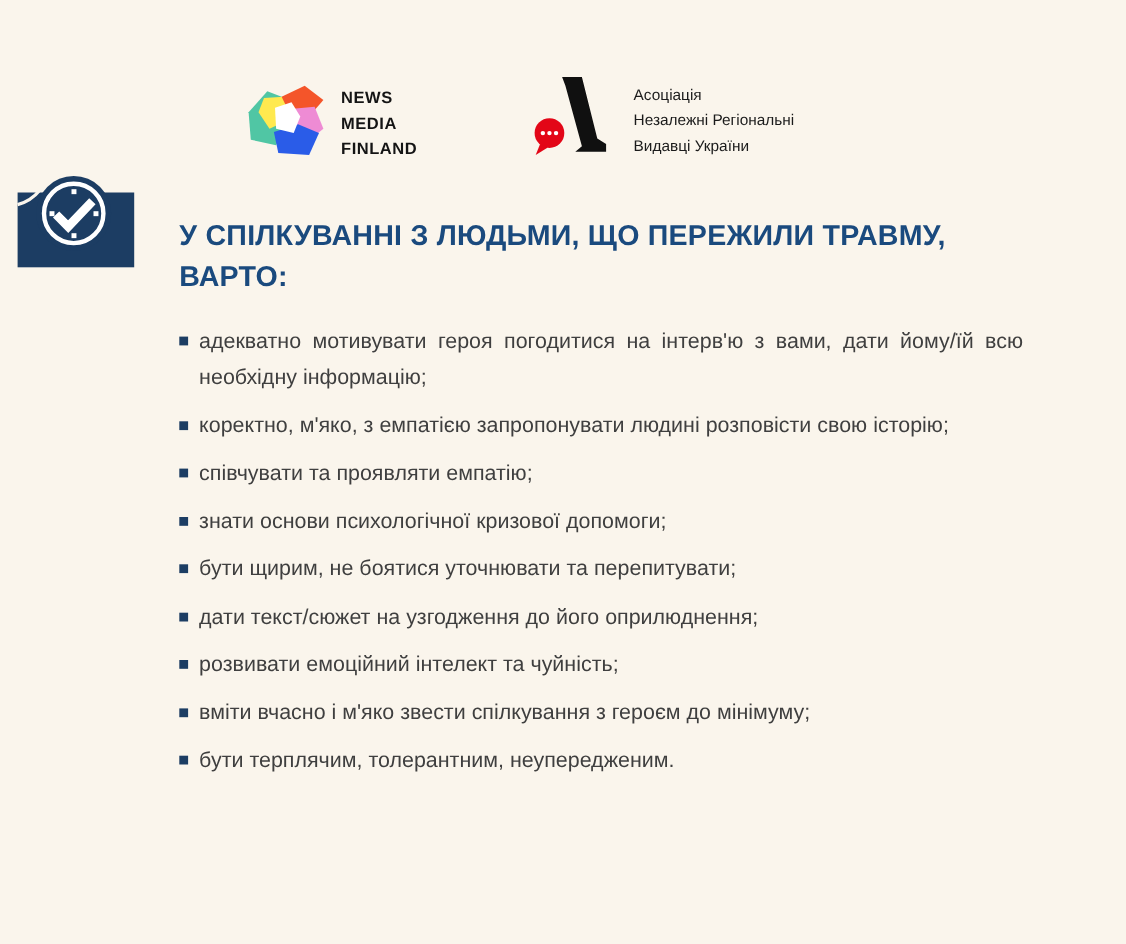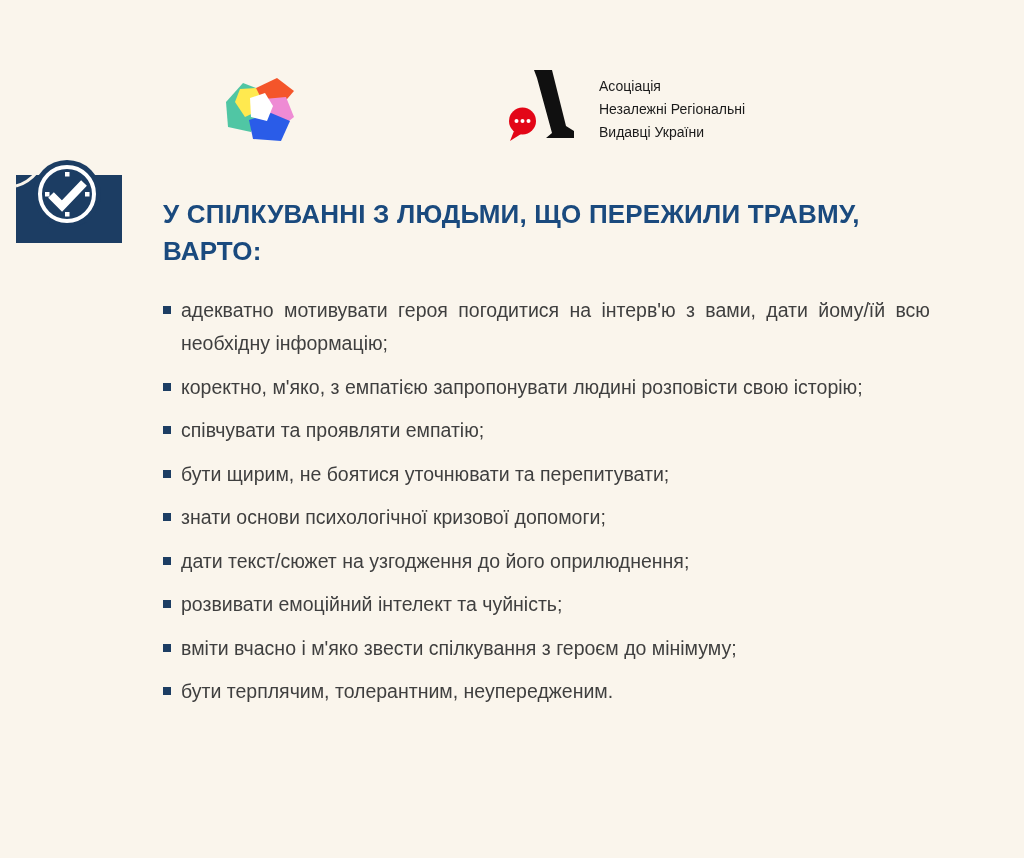--- a/index.html
+++ b/index.html
@@ -11,21 +11,21 @@
     background: #FAF5EC;
     font-family: "Liberation Sans", sans-serif;
     overflow: hidden;
   }
 
   
   .logo-nmf { position: absolute; left: 220px; top: 76px; display: flex; align-items: center; }
   .nmf-flower { width: 82px; height: 72px; }
   .nmf-text { margin-left: 8px; font-weight: bold; font-size: 15px; line-height: 23px; color: #141414; letter-spacing: 0.5px; }
 
-  .logo-airpu { position: absolute; left: 503px; top: 60px; display: flex; align-items: flex-end; }
+  .logo-airpu { position: absolute; left: 480px; top: 60px; display: flex; align-items: flex-end; }
   .airpu-mark { width: 84px; height: 84px; }
   .airpu-text { margin-left: 12px; margin-top: 14px; font-weight: 500; font-size: 14px; line-height: 23px; color: #1b1b1b; }
 
   
   .badge { position: absolute; left: 0; top: 155px; width: 140px; height: 100px; }
 
   
   .heading {
     position: absolute; left: 163px; top: 196px; width: 780px;
     color: #1A4A7E; font-weight: bold; font-size: 26px; line-height: 37px;
@@ -58,20 +58,25 @@
 
   <div class="logo-nmf">
     <svg class="nmf-flower" viewBox="0 0 82 72" aria-hidden="true">
       <polygon points="6,26 23,7 39,13 41,34 31,56 8,51" fill="#50C6A4"></polygon>
       <polygon points="20,13 38,12 42,33 25,41 15,26" fill="#FFE94F"></polygon>
       <polygon points="36,12 57,2 74,15 61,30 42,24" fill="#F4552A"></polygon>
       <polygon points="44,23 66,21 74,41 59,53 45,41" fill="#EE8BD4"></polygon>
       <polygon points="29,44 51,37 70,45 61,65 33,63" fill="#2A5CE8"></polygon>
       <polygon points="30,22 45,17 53,30 47,45 31,41" fill="#FFFFFF"></polygon>
     </svg>
+    <div class="nmf-text">
+      <div>NEWS</div>
+      <div>MEDIA</div>
+      <div>FINLAND</div>
+    </div>
   </div>
 
   <div class="logo-airpu">
     <svg class="airpu-mark" viewBox="0 0 84 84" aria-hidden="true">
       <path d="M31,10 L49,10 L63,66 L71,71 L71,78 L43,78 L49,73 L34,18 Z" fill="#101010"></path>
       <circle cx="19.5" cy="61" r="13.5" fill="#E30617"></circle>
       <path d="M11,71 L7,81 L18,74 Z" fill="#E30617"></path>
       <circle cx="13.5" cy="61" r="2" fill="#FFFFFF"></circle>
       <circle cx="19.5" cy="61" r="2" fill="#FFFFFF"></circle>
       <circle cx="25.5" cy="61" r="2" fill="#FFFFFF"></circle>
@@ -99,21 +104,21 @@
 
   <h1 class="heading">
     <div>У СПІЛКУВАННІ З ЛЮДЬМИ, ЩО ПЕРЕЖИЛИ ТРАВМУ,</div>
     <div>ВАРТО:</div>
   </h1>
 
   <ul class="bullets">
     <li>адекватно мотивувати героя погодитися на інтерв'ю з вами, дати йому/їй всю необхідну інформацію;</li>
     <li>коректно, м'яко, з емпатією запропонувати людині розповісти свою історію;</li>
     <li>співчувати та проявляти емпатію;</li>
+    <li>знати основи психологічної кризової допомоги;</li>
     <li>бути щирим, не боятися уточнювати та перепитувати;</li>
-    <li>знати основи психологічної кризової допомоги;</li>
     <li>дати текст/сюжет на узгодження до його оприлюднення;</li>
     <li>розвивати емоційний інтелект та чуйність;</li>
     <li>вміти вчасно і м'яко звести спілкування з героєм до мінімуму;</li>
     <li>бути терплячим, толерантним, неупередженим.</li>
   </ul>
 
 </div>
 
 </body></html>

